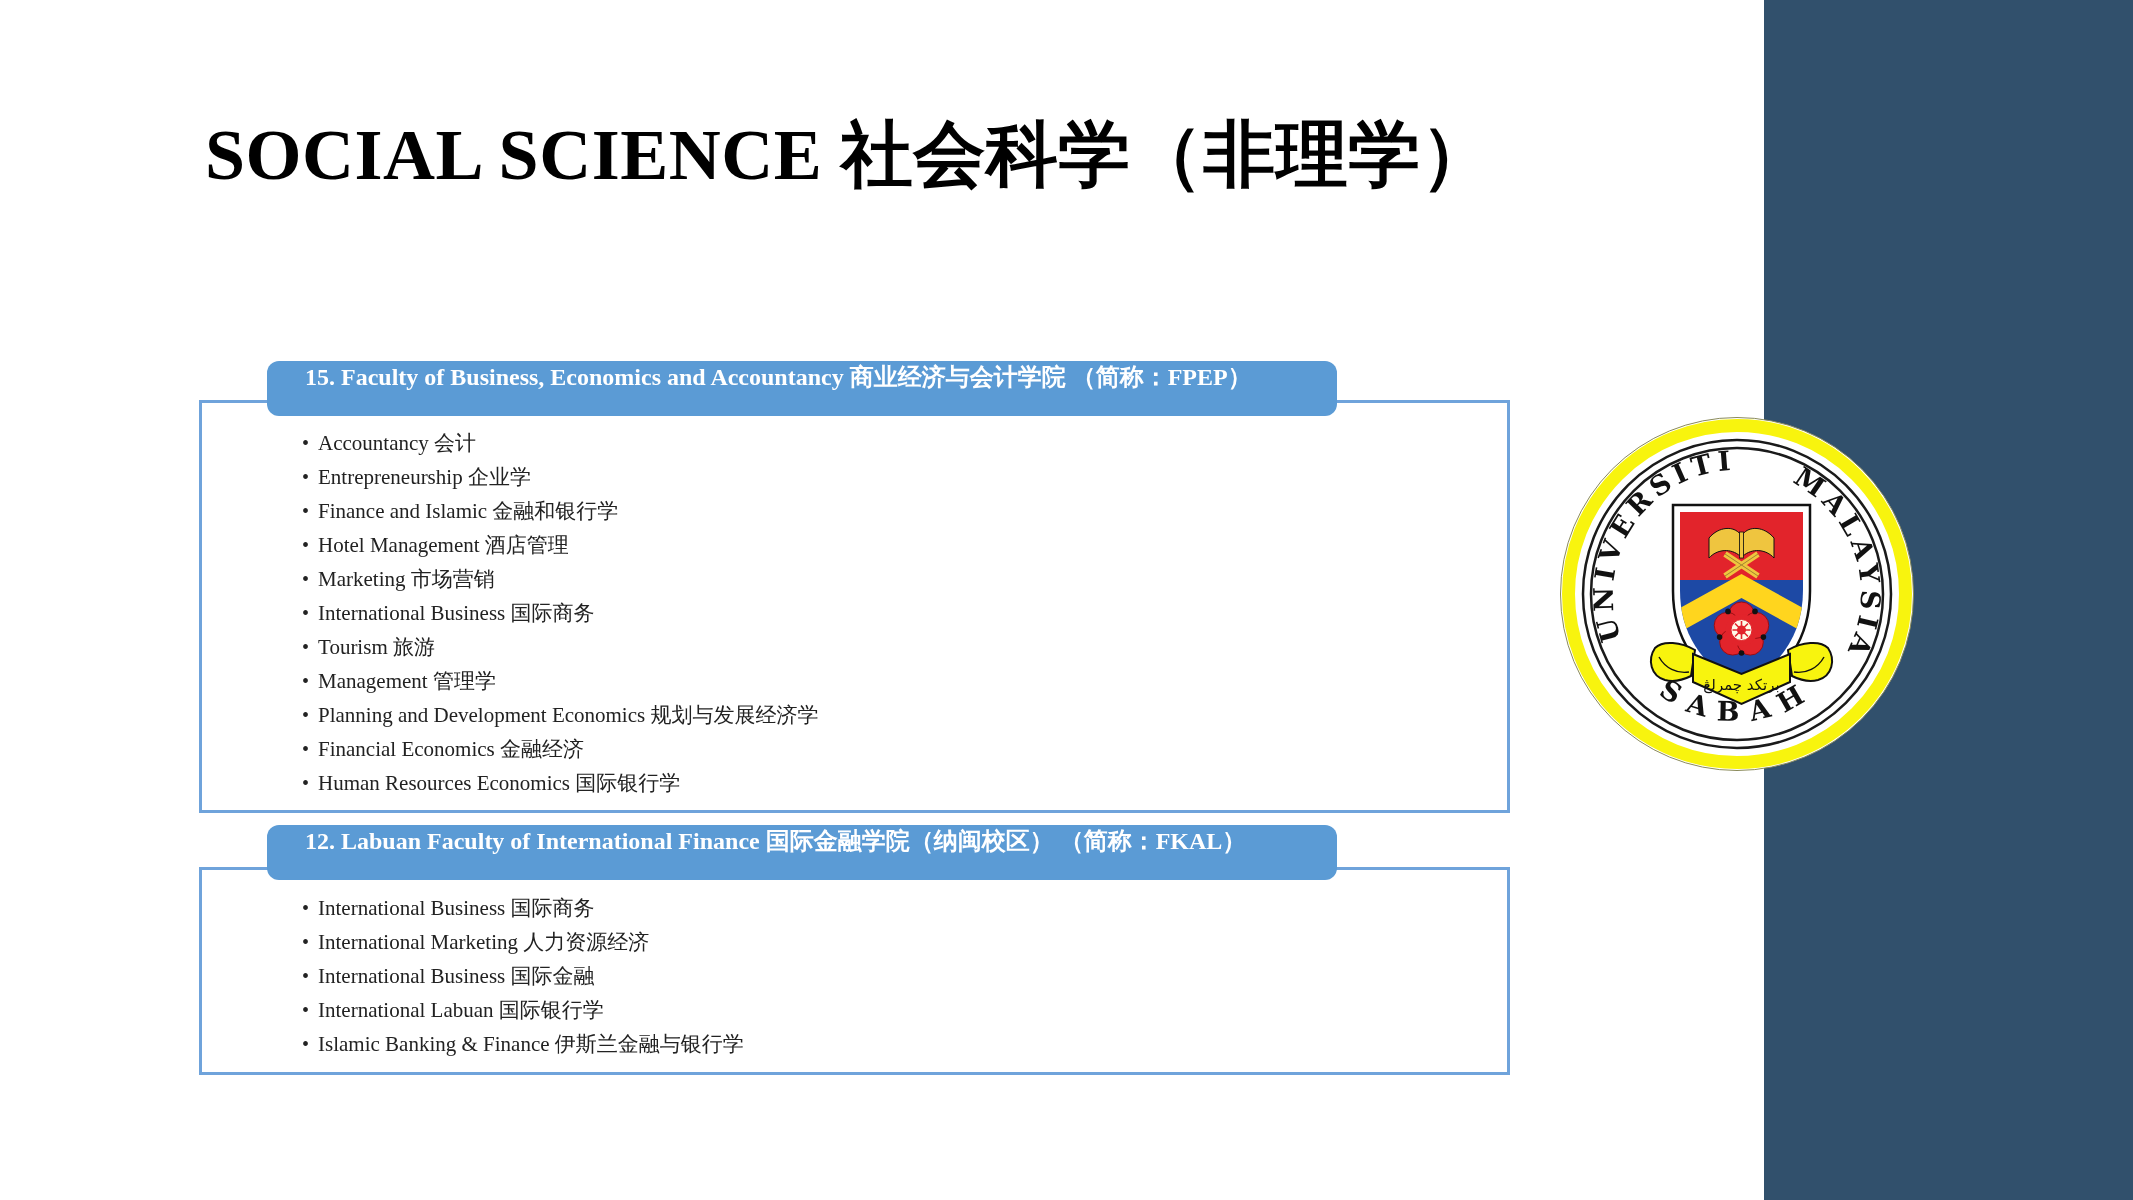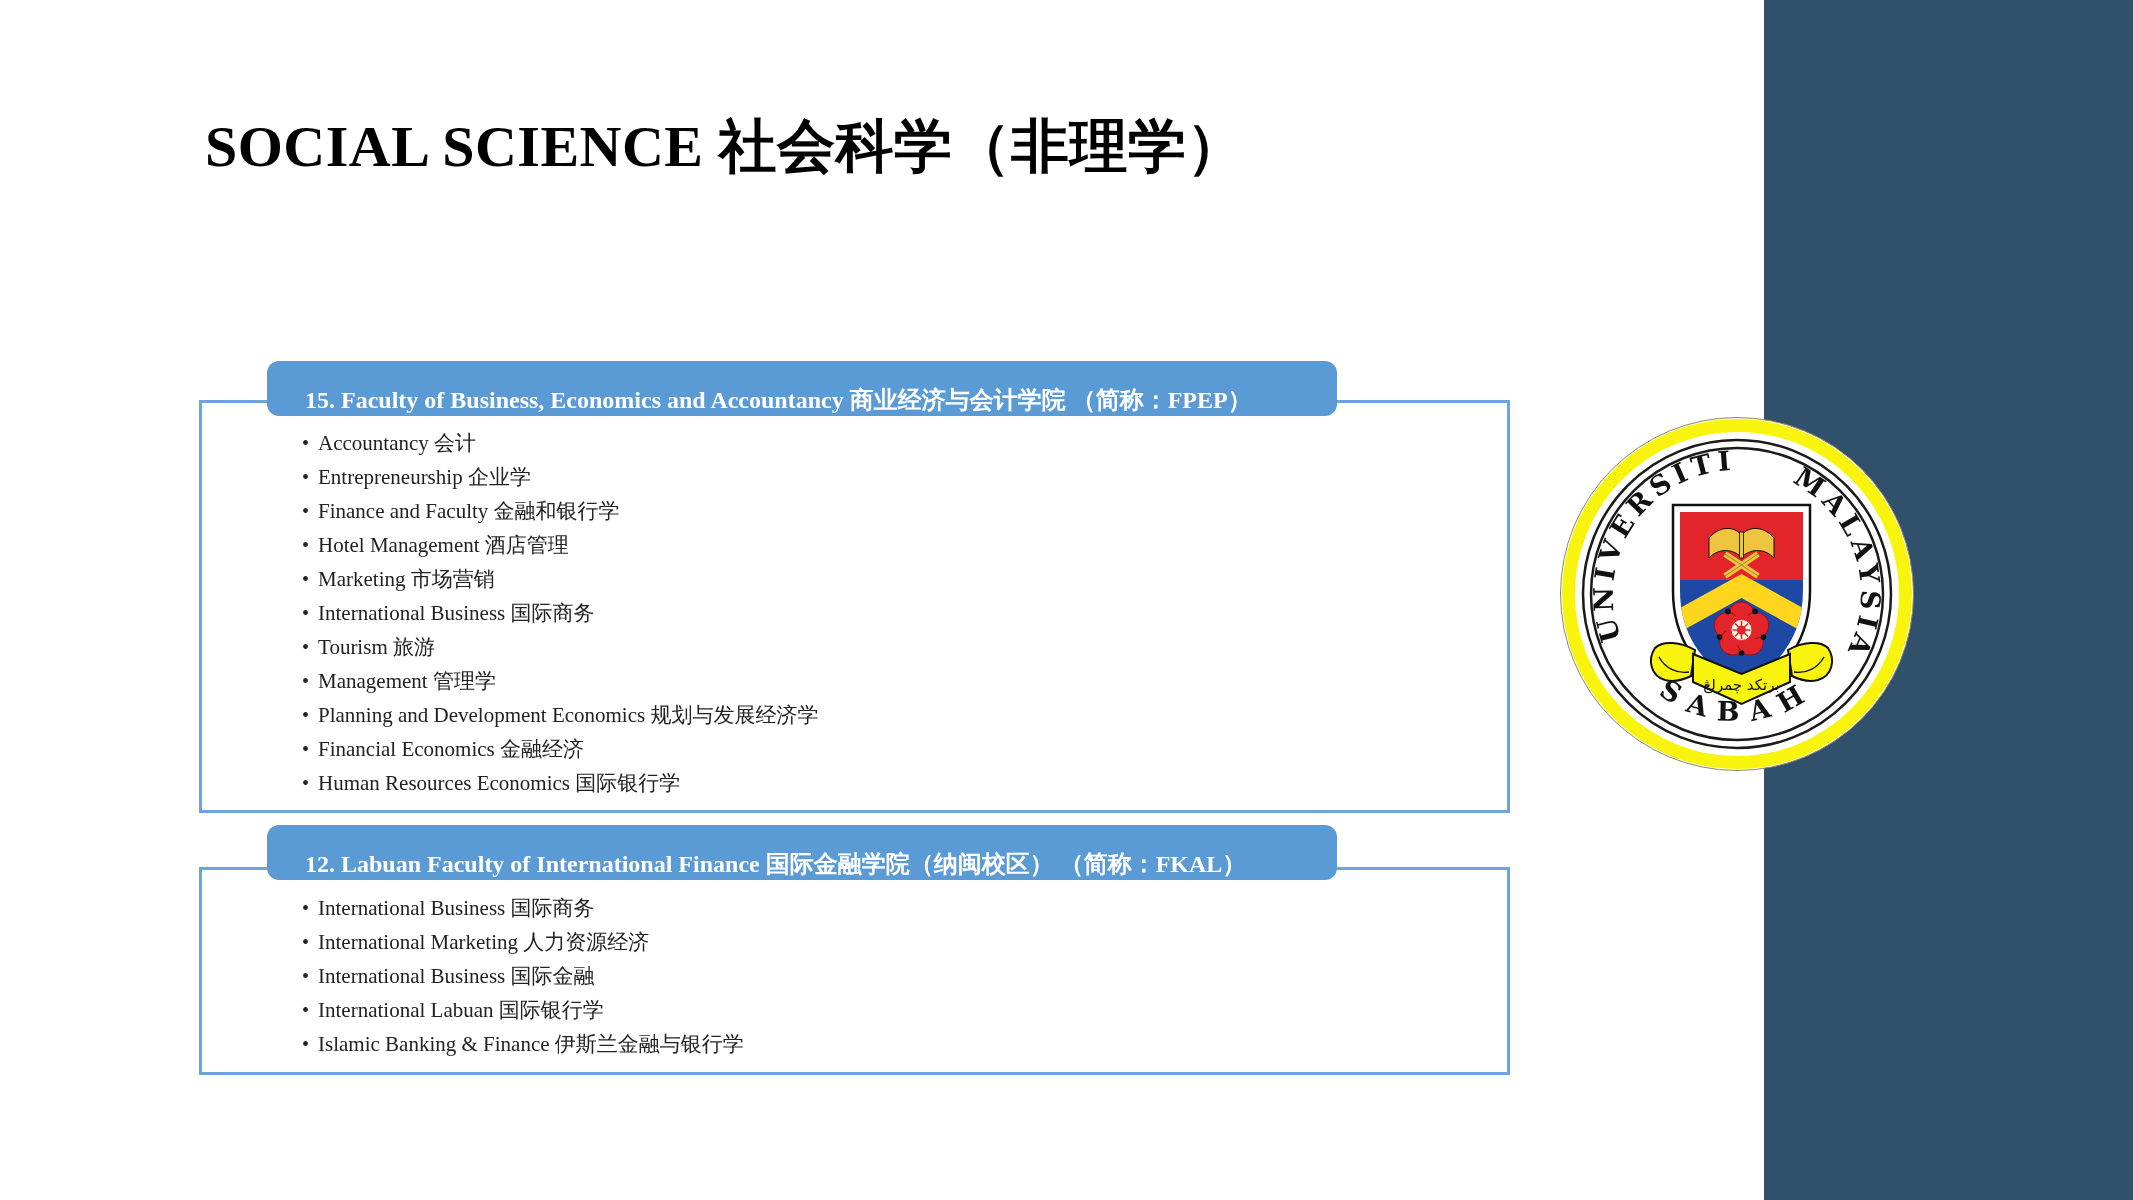--- a/index.html
+++ b/index.html
@@ -7,33 +7,33 @@
     position:relative; width:2133px; height:1200px;
     background:#ffffff; overflow:hidden;
     font-family:"Liberation Serif", "DejaVu Serif", serif;
   }
   .side-band {
     position:absolute; top:0; right:0; width:369px; height:1200px;
     background:#31506C;
   }
   .title-block {
     position:absolute; left:205px; top:112px;
-    font-size:58px; font-weight:bold; color:#000;
+    font-size:72px; font-weight:bold; color:#000;
     line-height:1.2; letter-spacing:0.5px; white-space:nowrap;
   }
   .group-box {
     position:absolute; left:199px; width:1311px;
     border:3px solid #6FA3DB; background:transparent; box-sizing:border-box;
   }
   .box-1 { top:400px; height:413px; }
   .box-2 { top:867px; height:208px; }
   .faculty-bar {
     position:absolute; left:267px; width:1070px; height:55px;
     background:#5B9BD5; border-radius:12px;
-    display:flex; align-items:flex-end; padding-left:38px; box-sizing:border-box;
+    display:flex; align-items:flex-start; padding-left:38px; box-sizing:border-box;
     color:#ffffff; font-size:24px; font-weight:bold; white-space:nowrap;
   }
   .bar-1 { top:361px; }
   .bar-2 { top:825px; }
   .field-list { position:absolute; left:302px; }
   .list-1 { top:426px; }
   .list-2 { top:891px; }
   .list-item {
     height:34px; display:flex; align-items:center;
     font-size:21px; color:#222222; white-space:nowrap;
@@ -66,21 +66,21 @@
         <span class="item-text">Accountancy 会计</span>
       </div>
 
       <div class="list-item">
         <span class="bullet">•</span>
         <span class="item-text">Entrepreneurship 企业学</span>
       </div>
 
       <div class="list-item">
         <span class="bullet">•</span>
-        <span class="item-text">Finance and Faculty 金融和银行学</span>
+        <span class="item-text">Finance and Islamic 金融和银行学</span>
       </div>
 
       <div class="list-item">
         <span class="bullet">•</span>
         <span class="item-text">Hotel Management 酒店管理</span>
       </div>
 
       <div class="list-item">
         <span class="bullet">•</span>
         <span class="item-text">Marketing 市场营销</span>

